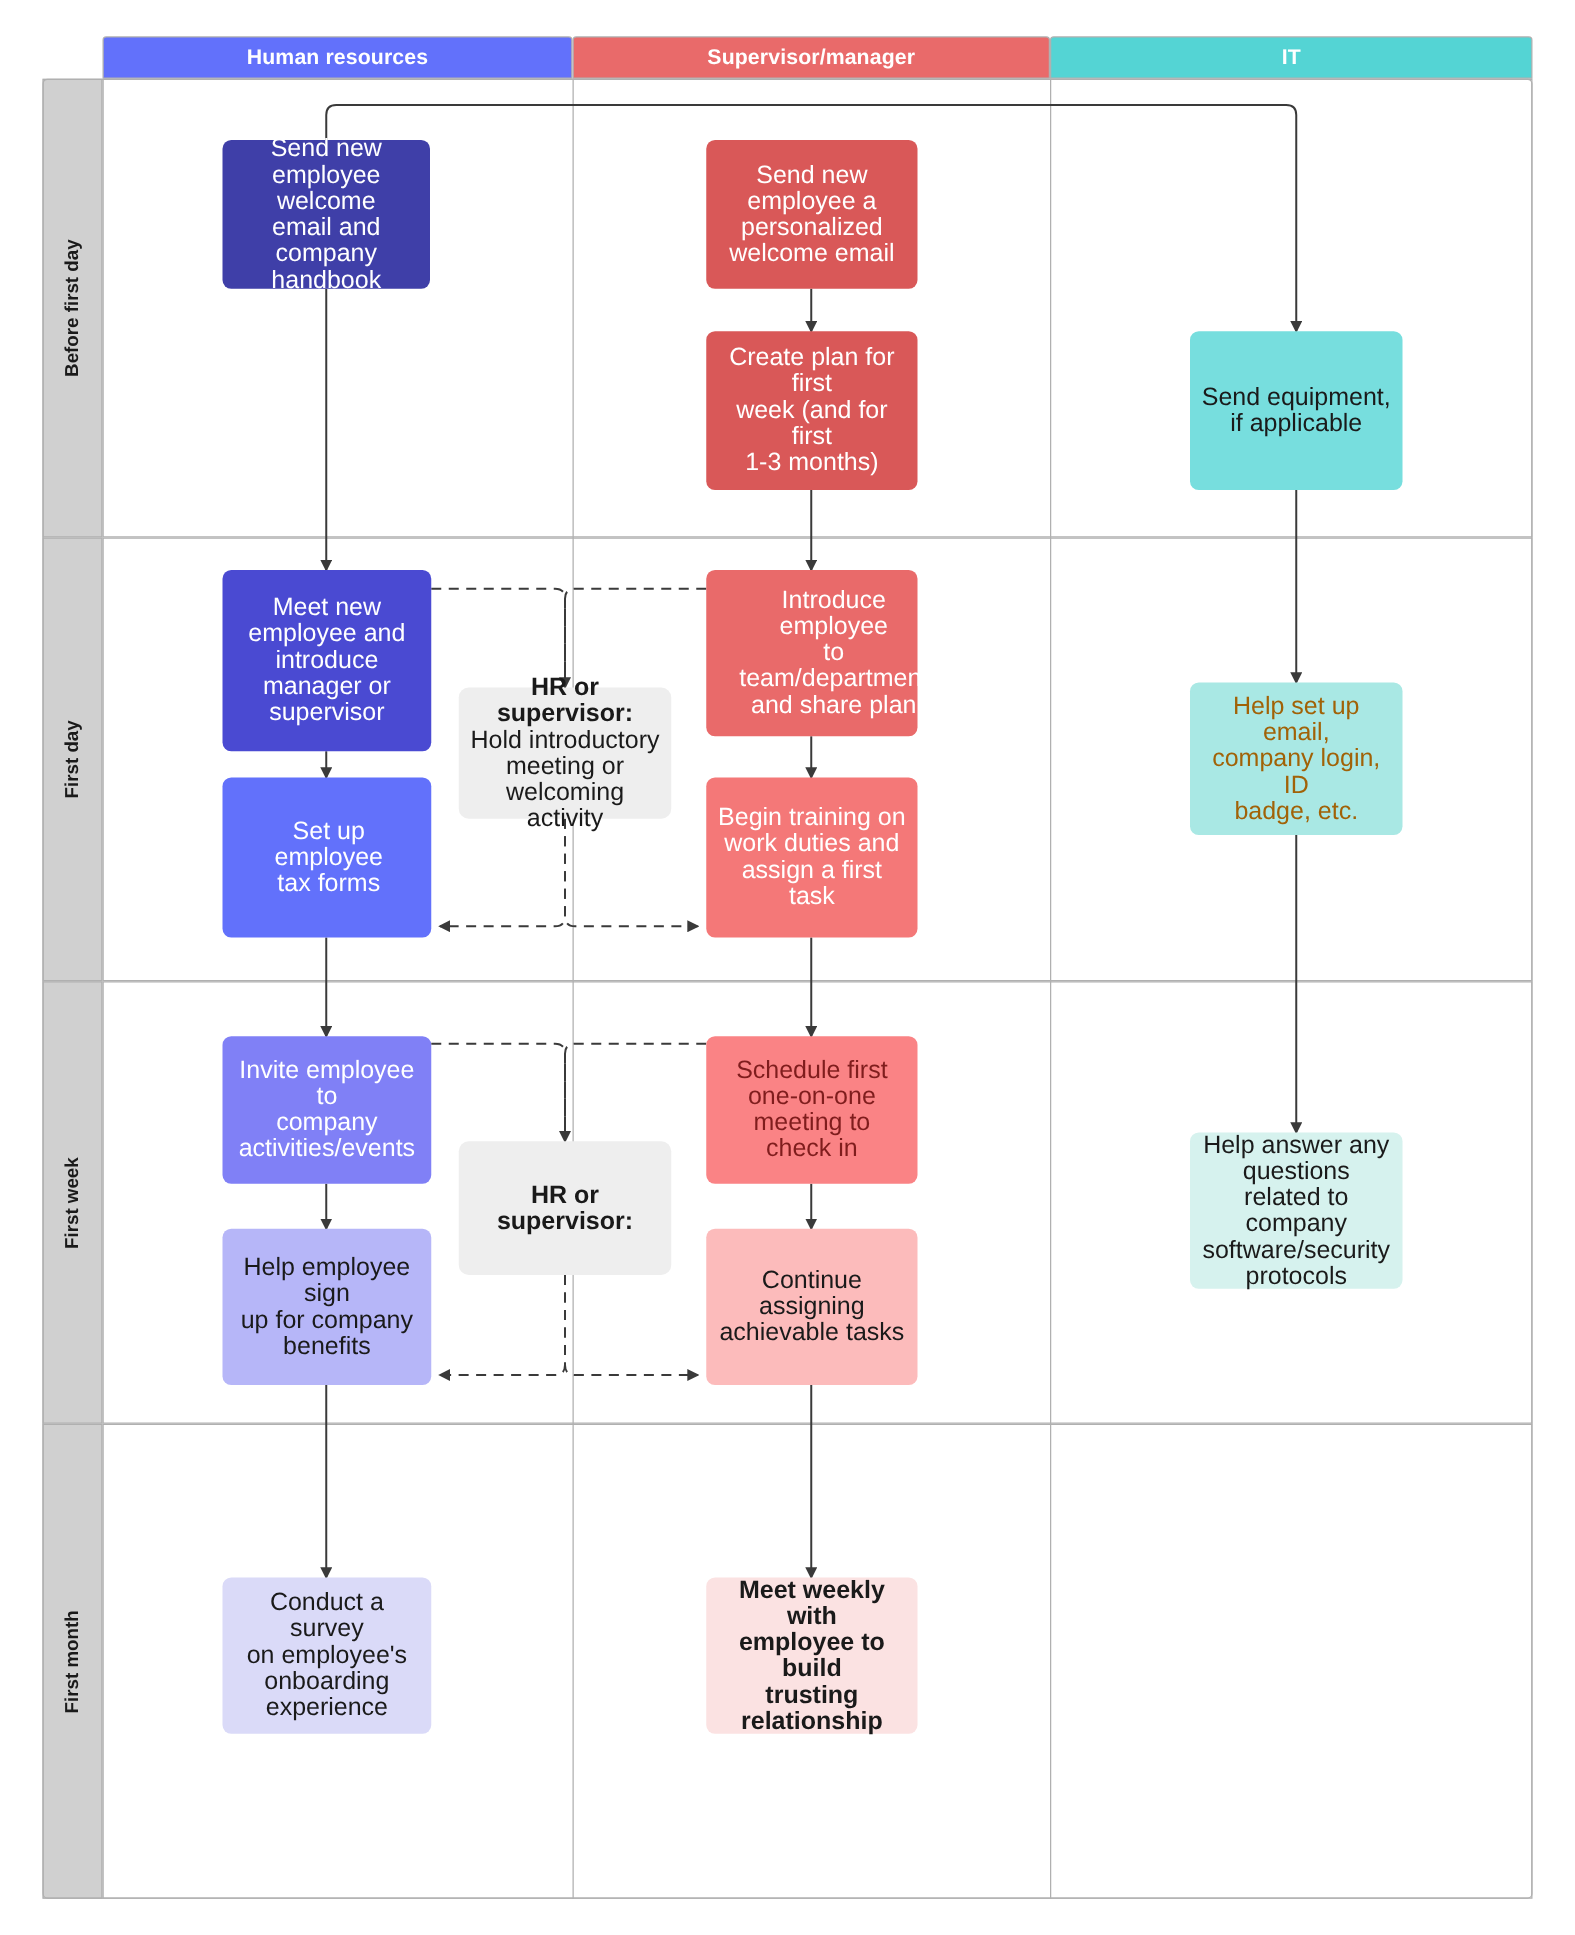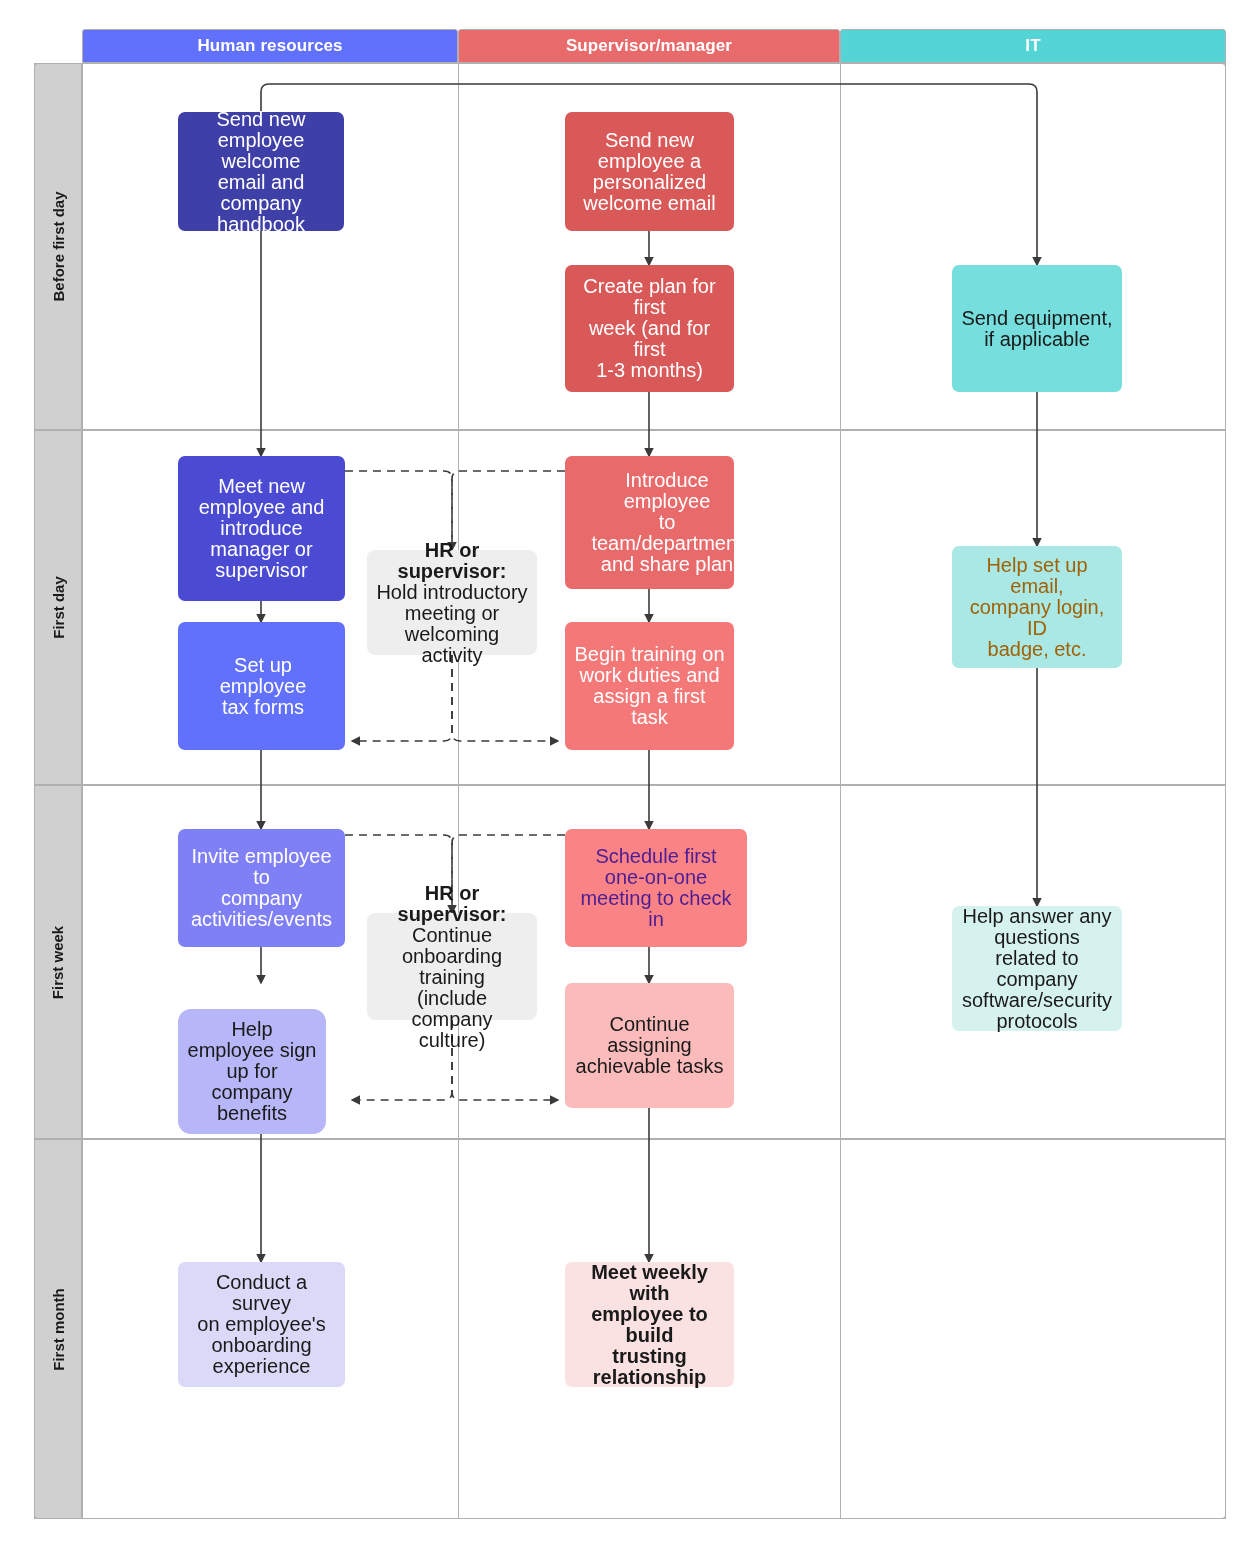--- a/index.html
+++ b/index.html
@@ -261,33 +261,30 @@
 badge, etc.</span>
   </div>
 
   <div class="node" style="left:178px;top:829px;width:167px;height:118px;background:#8080f6;color:#ffffff;">
     <span>Invite employee to
 company
 activities/events</span>
   </div>
 
   <div class="node note" style="left:367px;top:913px;width:170px;height:107px;">
-    <span><b>HR or supervisor:</b><br><span>Continue
-onboarding training
-(include company
-culture)</span></span>
-  </div>
-
-  <div class="node" style="left:565px;top:829px;width:182px;height:118px;background:#fa8385;color:#4c1d95;">
+    <span><b>HR or supervisor:</b><br></span>
+  </div>
+
+  <div class="node" style="left:565px;top:829px;width:169px;height:118px;background:#fa8385;color:#7f1d1d;">
     <span>Schedule first
 one-on-one
 meeting to check in</span>
   </div>
 
-  <div class="node" style="left:178px;top:1009px;width:148px;height:125px;background:#b6b6f8;color:#1a1a1a;border-radius:13px;">
+  <div class="node" style="left:178px;top:983px;width:167px;height:125px;background:#b6b6f8;color:#1a1a1a;">
     <span>Help employee sign
 up for company
 benefits</span>
   </div>
 
   <div class="node" style="left:565px;top:983px;width:169px;height:125px;background:#fcbbbb;color:#1a1a1a;">
     <span>Continue assigning
 achievable tasks</span>
   </div>
 

